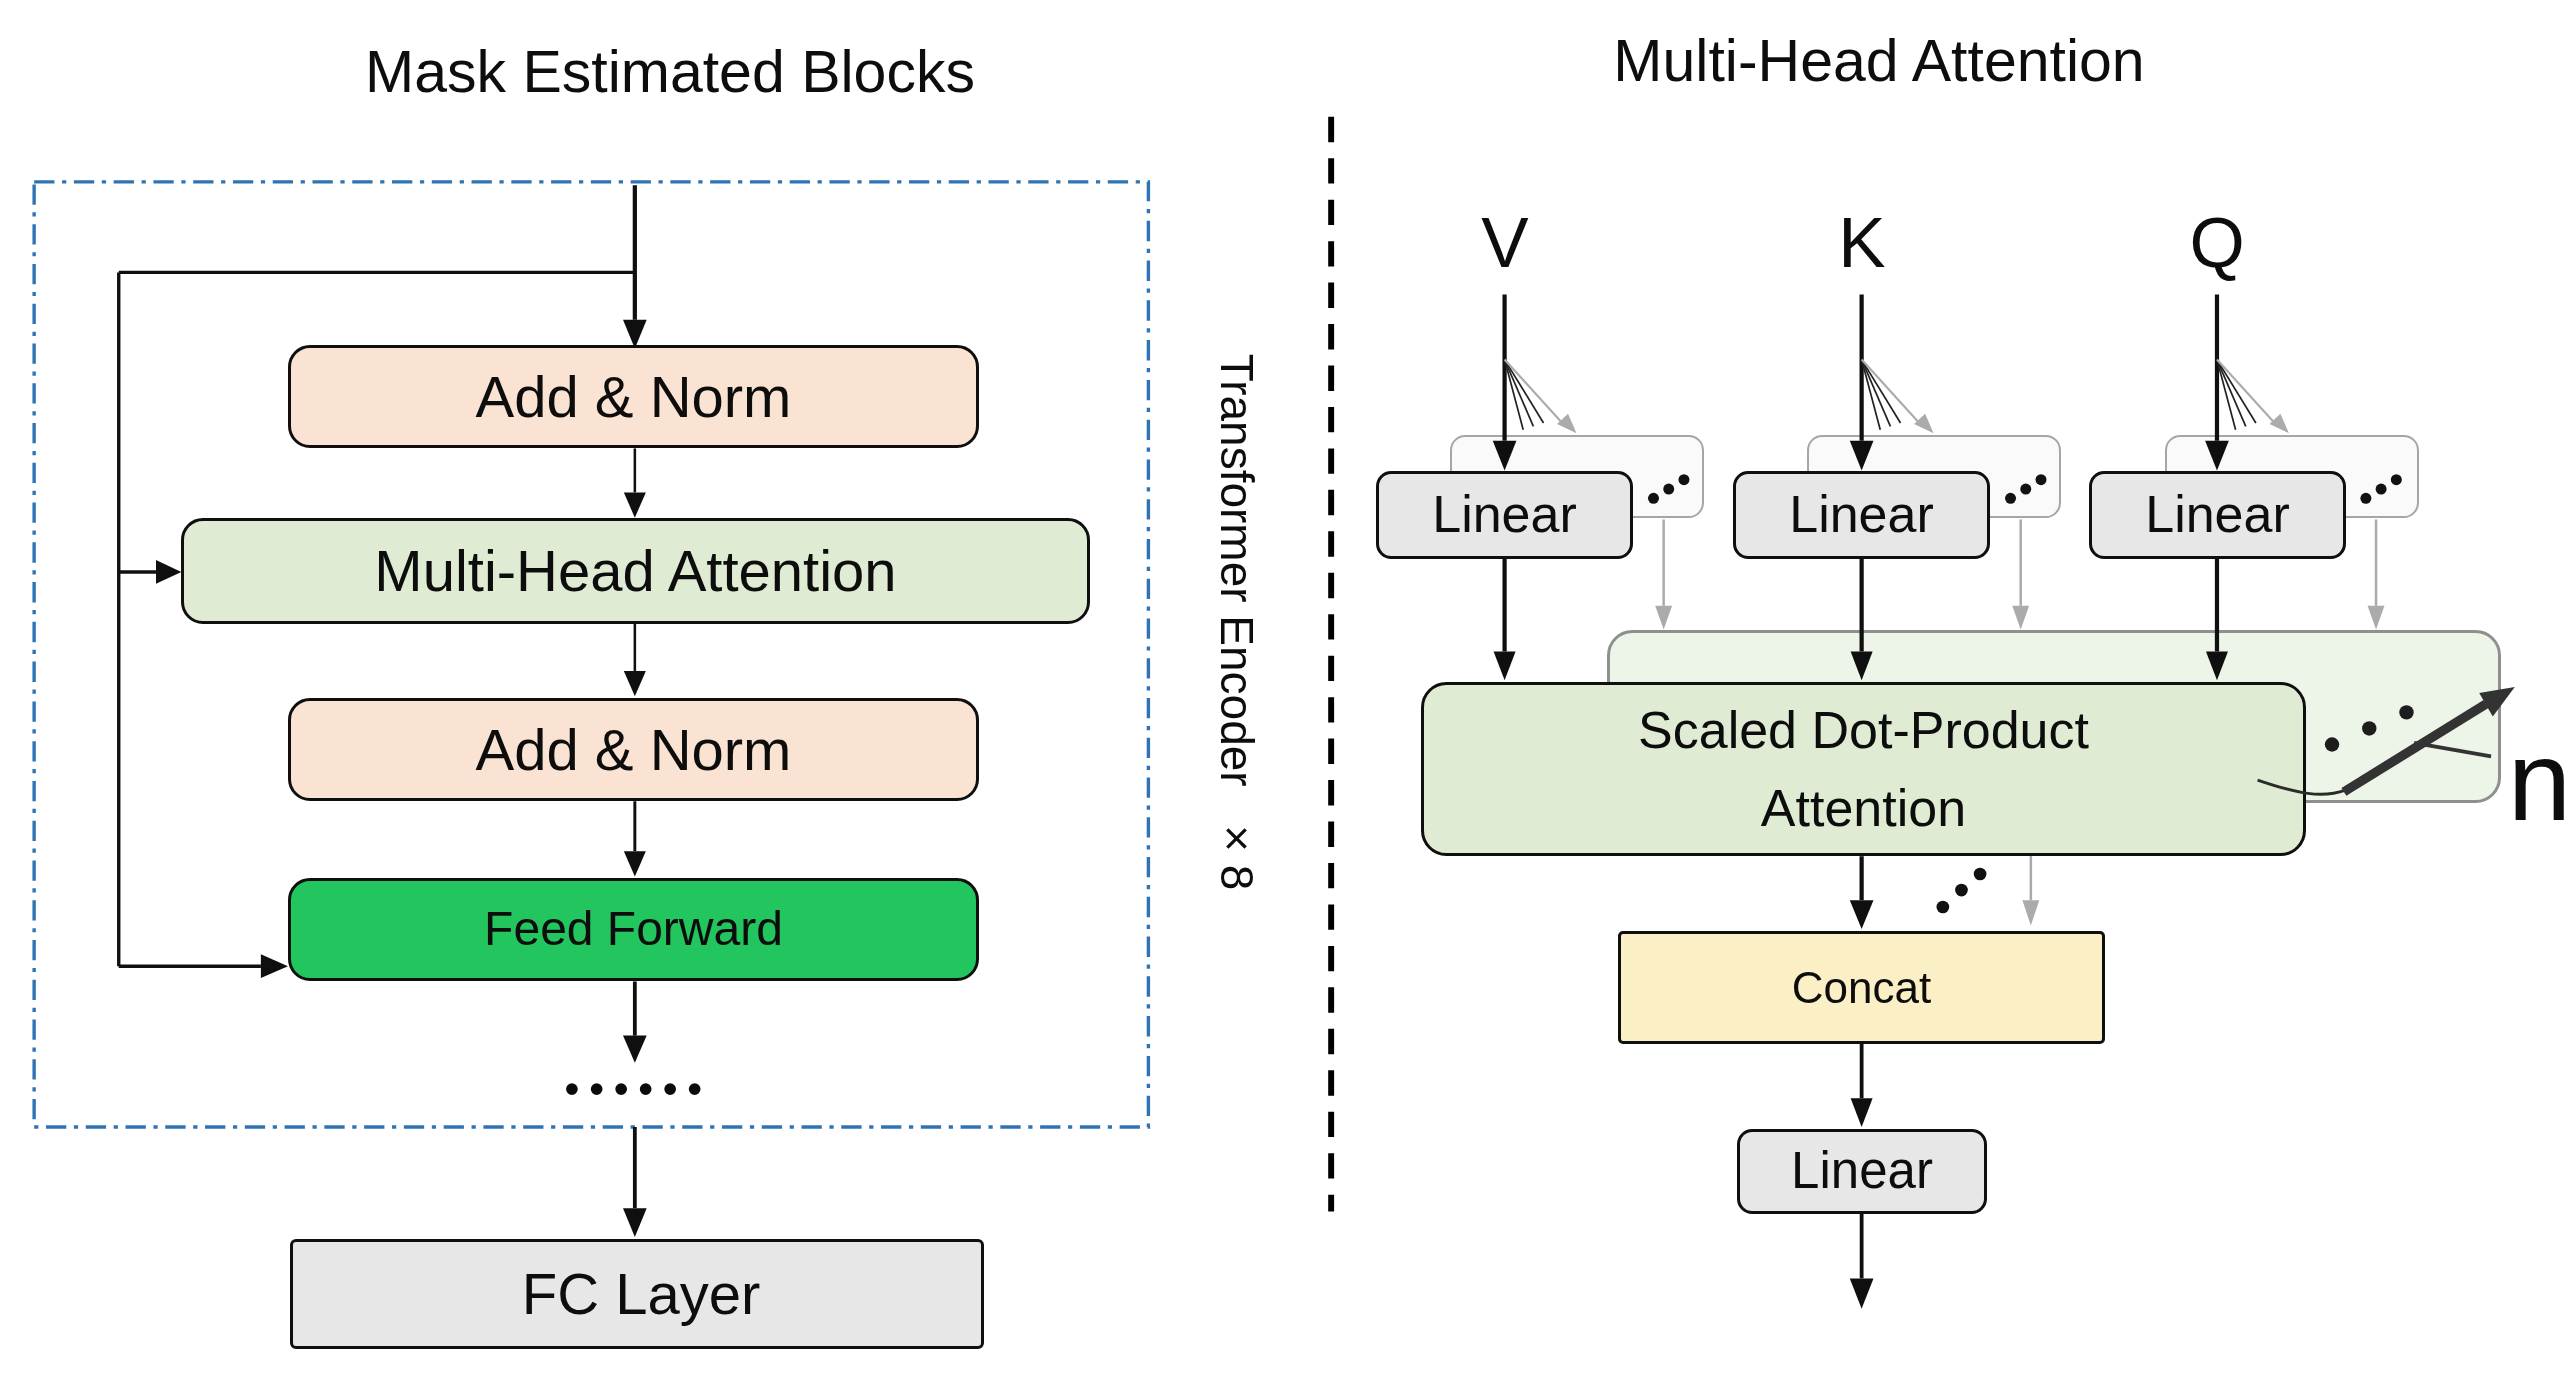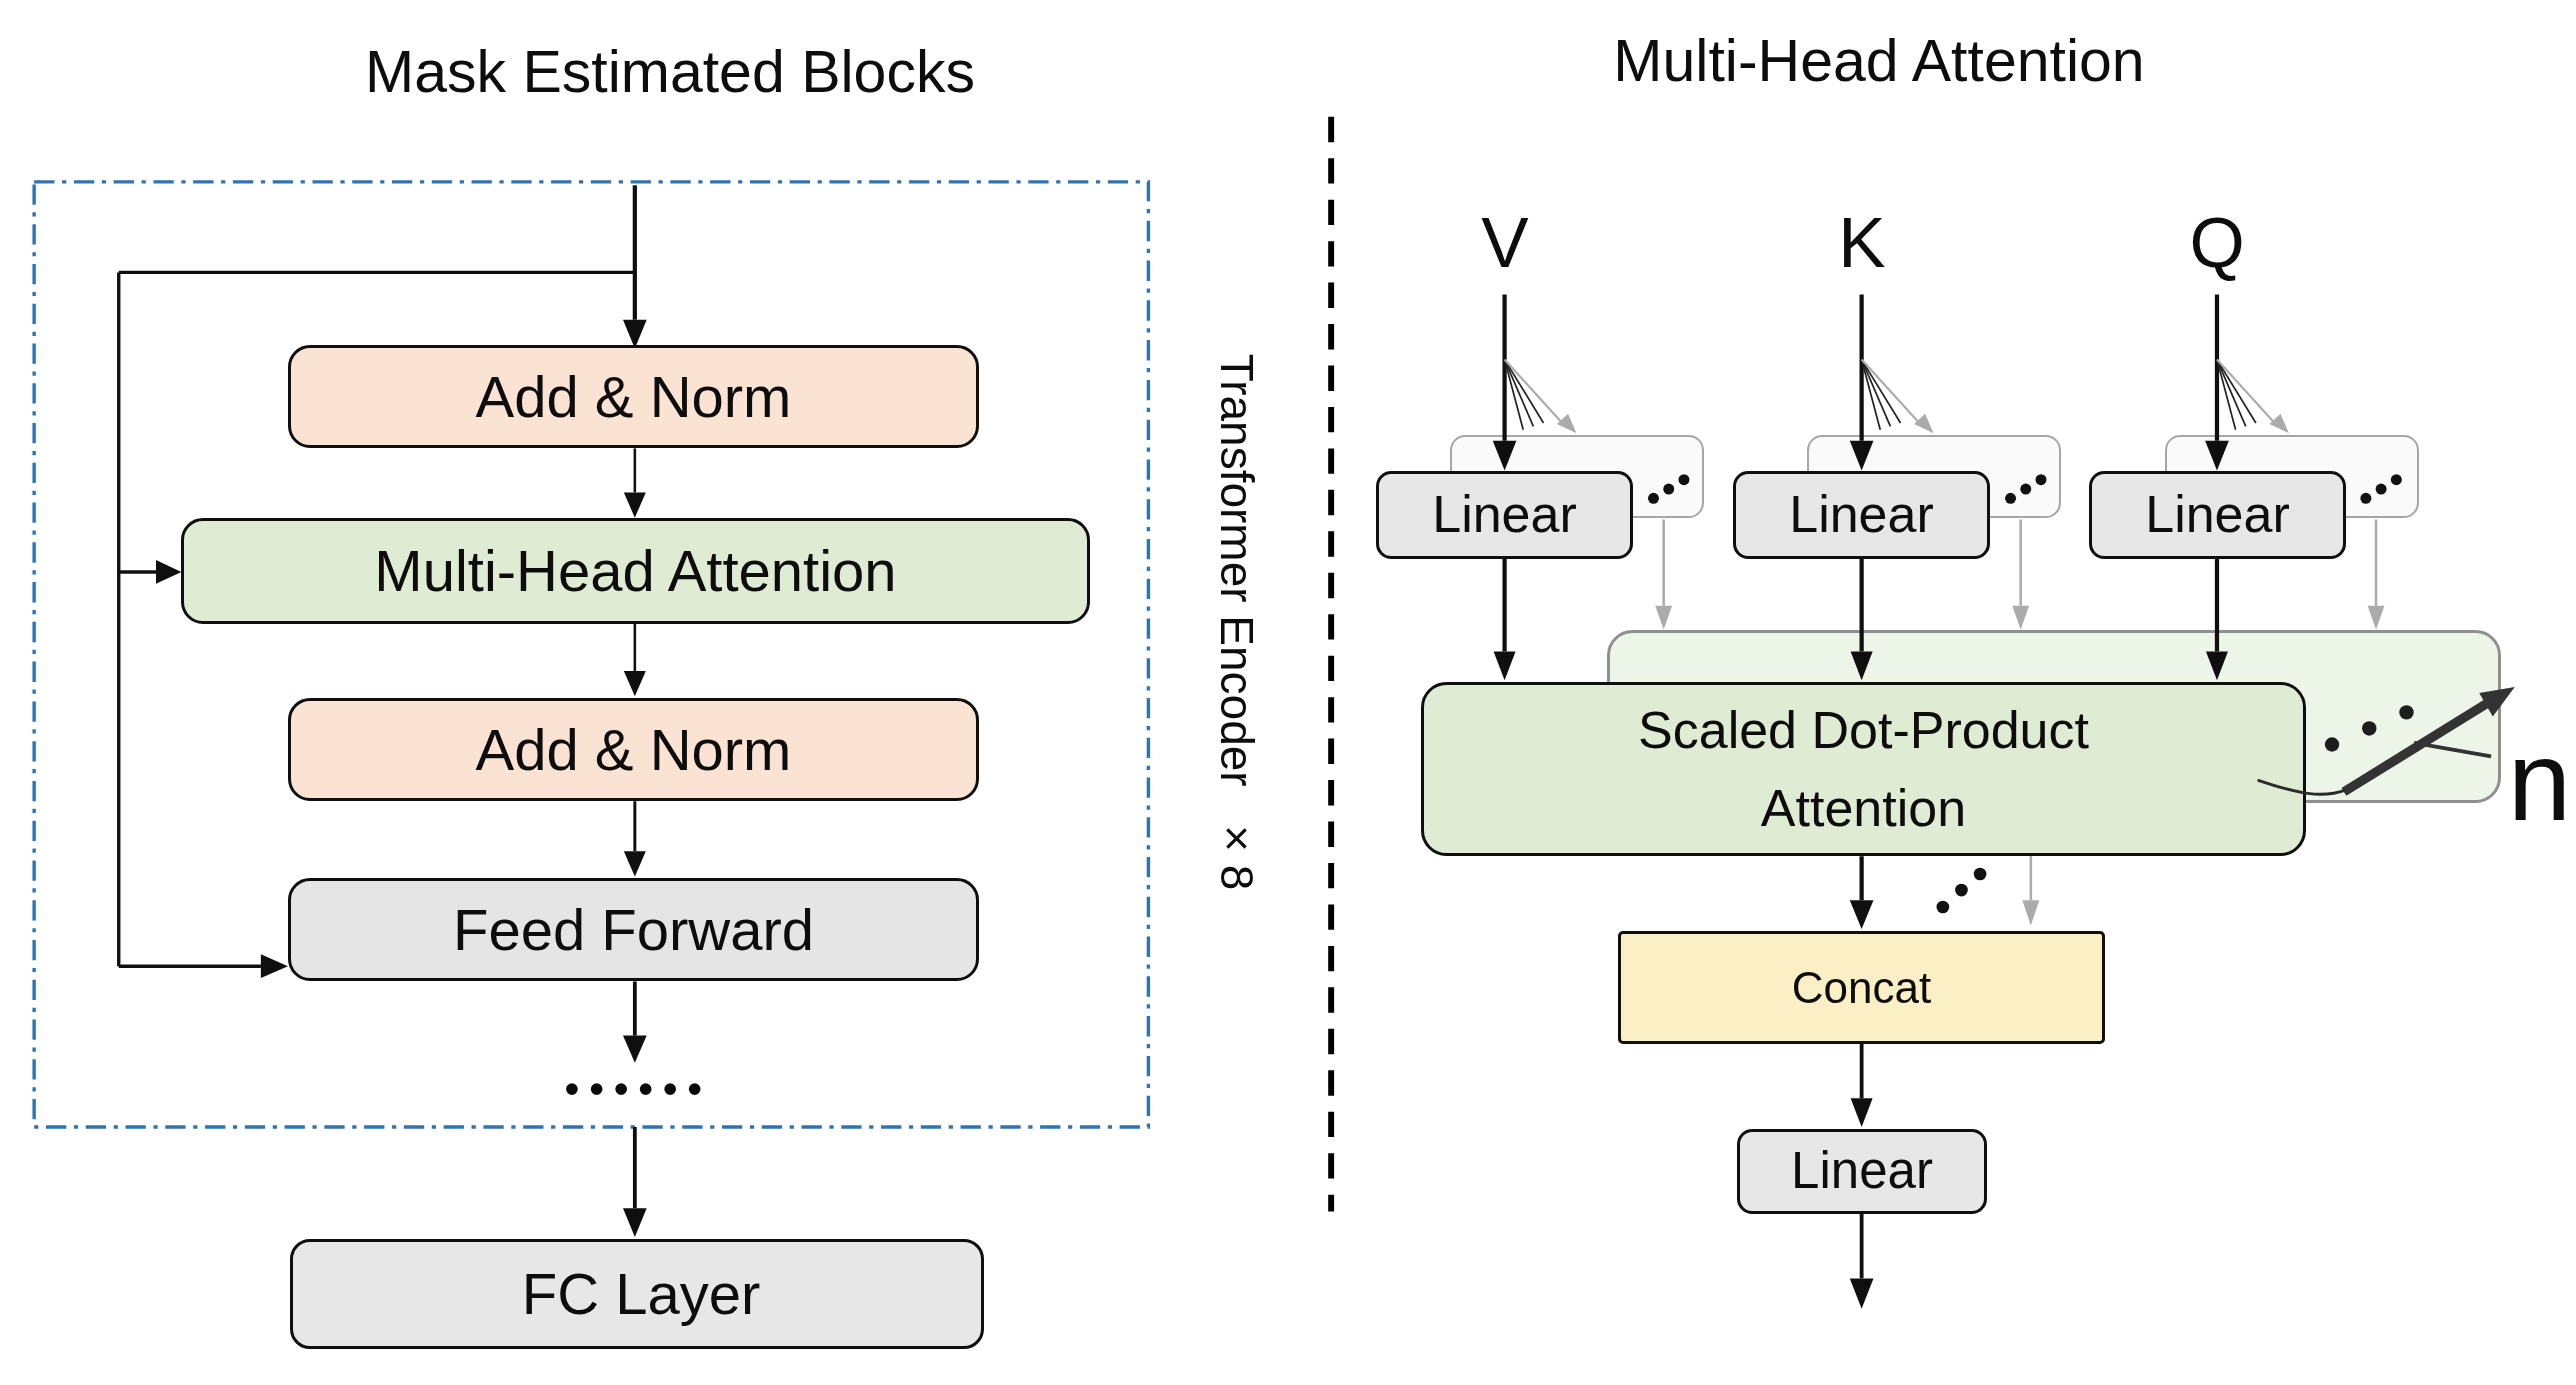--- a/index.html
+++ b/index.html
@@ -203,25 +203,25 @@
   </svg>
 
   <div class="title" style="left:247px; top:36px; width:846px; height:71px;">Mask Estimated Blocks</div>
 
   <div class="box" style="left:288px; top:345px; width:691px; height:103px; border-radius:22px; background:#FAE3D3; font-size:58px; border-width:3px;">Add &amp; Norm</div>
 
   <div class="box" style="left:181px; top:518px; width:909px; height:106px; border-radius:22px; background:#DFEBD3; font-size:58px; border-width:3px;">Multi-Head Attention</div>
 
   <div class="box" style="left:288px; top:698px; width:691px; height:103px; border-radius:22px; background:#FAE3D3; font-size:58px; border-width:3px;">Add &amp; Norm</div>
 
-  <div class="box" style="left:288px; top:878px; width:691px; height:103px; border-radius:22px; background:#e5e5e5; font-size:58px; border-width:3px;">Feed Forward</div>
+  <div class="box" style="left:288px; top:878px; width:691px; height:103px; border-radius:22px; background:#22c55e; font-size:48px; border-width:3px;">Feed Forward</div>
 
   <div class="ellipsis-label">••••••</div>
 
-  <div class="box" style="left:290px; top:1239px; width:694px; height:110px; border-radius:20px; background:#E8E7E7; font-size:58px; border-width:3px;padding-left:8px;">FC Layer</div>
+  <div class="box" style="left:290px; top:1239px; width:694px; height:110px; border-radius:6px; background:#E8E7E7; font-size:58px; border-width:3px;padding-left:8px;">FC Layer</div>
 
   <div class="encoder-label">Transformer Encoder   × 8</div>
 
   <div class="title" style="left:1456px; top:25.4px; width:846px; height:71px;">Multi-Head Attention</div>
 
   <div class="io-label" style="left:1454px; top:196px; width:102px; height:93px;">V</div>
   <div class="io-label" style="left:1811px; top:196px; width:102px; height:93px;">K</div>
   <div class="io-label" style="left:2166px; top:196px; width:102px; height:93px;">Q</div>
 
   <div class="box" style="left:1376px; top:471px; width:257px; height:88px; border-radius:15.2px; background:#E8E7E7; font-size:52px;">Linear</div>

